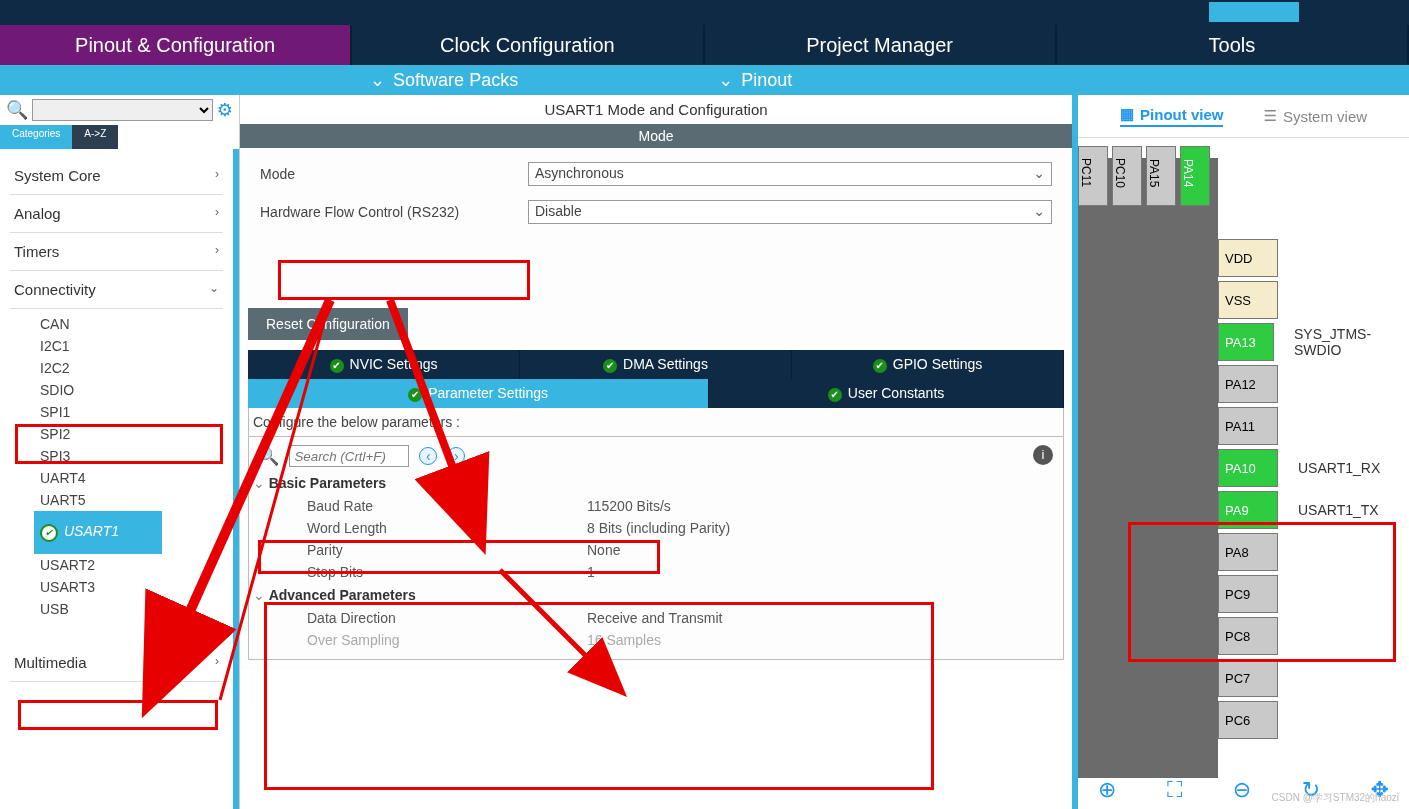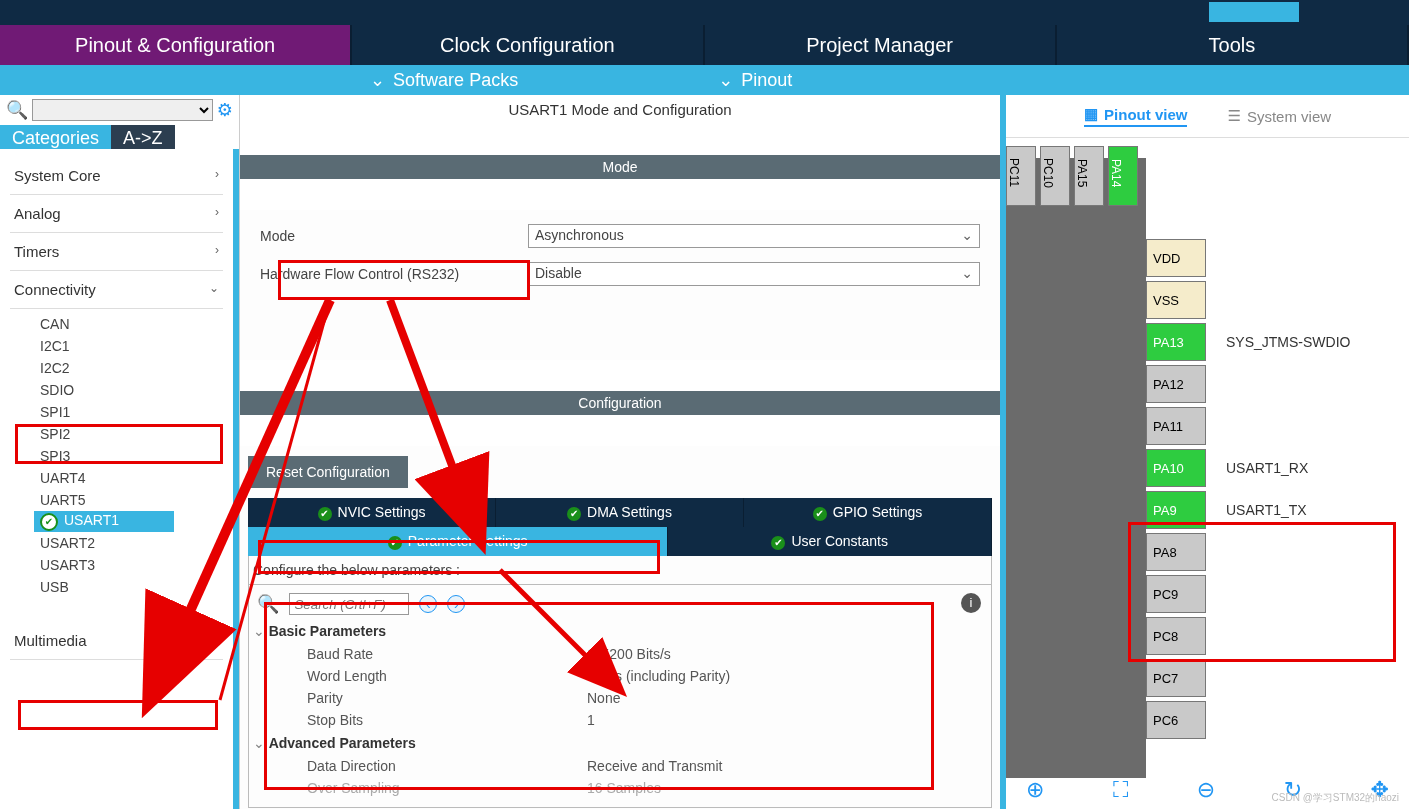--- a/index.html
+++ b/index.html
@@ -14,32 +14,32 @@
   .subbar .sp { margin-right: 200px; }
   .subbar .chev { margin-right:8px; }
   .main { display:flex; height:714px; }
   
   .left { width:240px; border-right:1px solid #ccc; display:flex; flex-direction:column; position:relative; }
   .search-row { display:flex; align-items:center; padding:4px 6px; gap:4px; }
   .mag { color:#2196f3; font-size:18px; }
   .search-row select { flex:1; height:22px; border:1px solid #999; }
   .gear { color:#2196f3; font-size:18px; }
   .cat-tabs { display:flex; height:24px; }
-  .cat-tab { padding:3px 12px; font-size:18px; }
+  .cat-tab { padding:3px 12px; font-size:10px; }
   .cat-tab.active { background:#39b5e1; color:#fff; }
   .cat-tab.inactive { background:#2c3e50; color:#fff; }
   .categories { flex:1; overflow-y:auto; border-right:6px solid #39b5e1; padding:8px 10px 0 10px; position:relative; }
   .cat-group { display:flex; justify-content:space-between; align-items:flex-start; padding:10px 4px; border-bottom:1px solid #ddd; color:#333; cursor:pointer; font-size:15px; }
   .cat-group .arrow { color:#666; font-size:12px; }
   .cat-items { padding:4px 0 4px 30px; }
   .cat-item { padding:3px 0; color:#444; font-size:14px; cursor:pointer; }
-  .cat-item.selected { background:#39b5e1; color:#fff; padding:1px 6px; margin-left:-6px; width:140px; }
+  .cat-item.selected { background:#39b5e1; color:#fff; padding:12px 6px; margin-left:-6px; width:128px;font-style:italic; }
   .cat-item.selected::before { content:'✔'; display:inline-block; width:14px; height:14px; border-radius:50%; border:2px solid #1a8f1a; color:#1a8f1a; font-size:10px; text-align:center; line-height:14px; margin-right:6px; background:#fff; }
   
-  .center { width:760px; display:flex; flex-direction:column; position:relative; background:#fff;gap:31px; }
+  .center { width:832px; display:flex; flex-direction:column; position:relative; background:#fff; }
   .section-title { text-align:center; padding:6px; color:#333; font-size:15px; }
   .bar-header { background:#5a6b74; color:#fff; text-align:center; padding:4px; font-size:14px; }
   .mode-body { padding:14px 20px 60px 20px; background:#fdfdfd; }
   .mode-row { display:flex; align-items:center; margin-bottom:14px; }
   .mode-row label { width:240px; color:#444; font-size:14px; }
   .mode-row .mode-select { flex:1; height:24px; border:1px solid #999; padding:2px 6px; color:#444; background:#fff; position:relative;margin-left:28px; }
   .mode-row .mode-select::after { content:'⌄'; position:absolute; right:6px; top:2px; color:#666; }
   .config-body { padding:10px 8px; background:#fdfdfd; }
   .reset-btn { background:#5a6b74; color:#fff; padding:8px 18px; border:none; font-size:14px; cursor:pointer; }
   .cfg-tabs { margin-top:10px; }
@@ -161,21 +161,20 @@
     <div class="mode-body">
       <div class="mode-row">
         <label>Mode</label>
         <div class="mode-select">Asynchronous</div>
       </div>
       <div class="mode-row">
         <label>Hardware Flow Control (RS232)</label>
         <div class="mode-select">Disable</div>
       </div>
     </div>
-    <div class="bar-header">Configuration</div>
     <div class="config-body">
       <button class="reset-btn">Reset Configuration</button>
       <div class="cfg-tabs">
         <div class="cfg-tabs-row">
           <div class="cfg-tab"><span class="ok">✔</span><span>NVIC Settings</span></div>
           <div class="cfg-tab"><span class="ok">✔</span><span>DMA Settings</span></div>
           <div class="cfg-tab"><span class="ok">✔</span><span>GPIO Settings</span></div>
         </div>
         <div class="cfg-tabs-row">
           <div class="cfg-tab active" style="flex:1.3"><span class="ok">✔</span><span>Parameter Settings</span></div>

